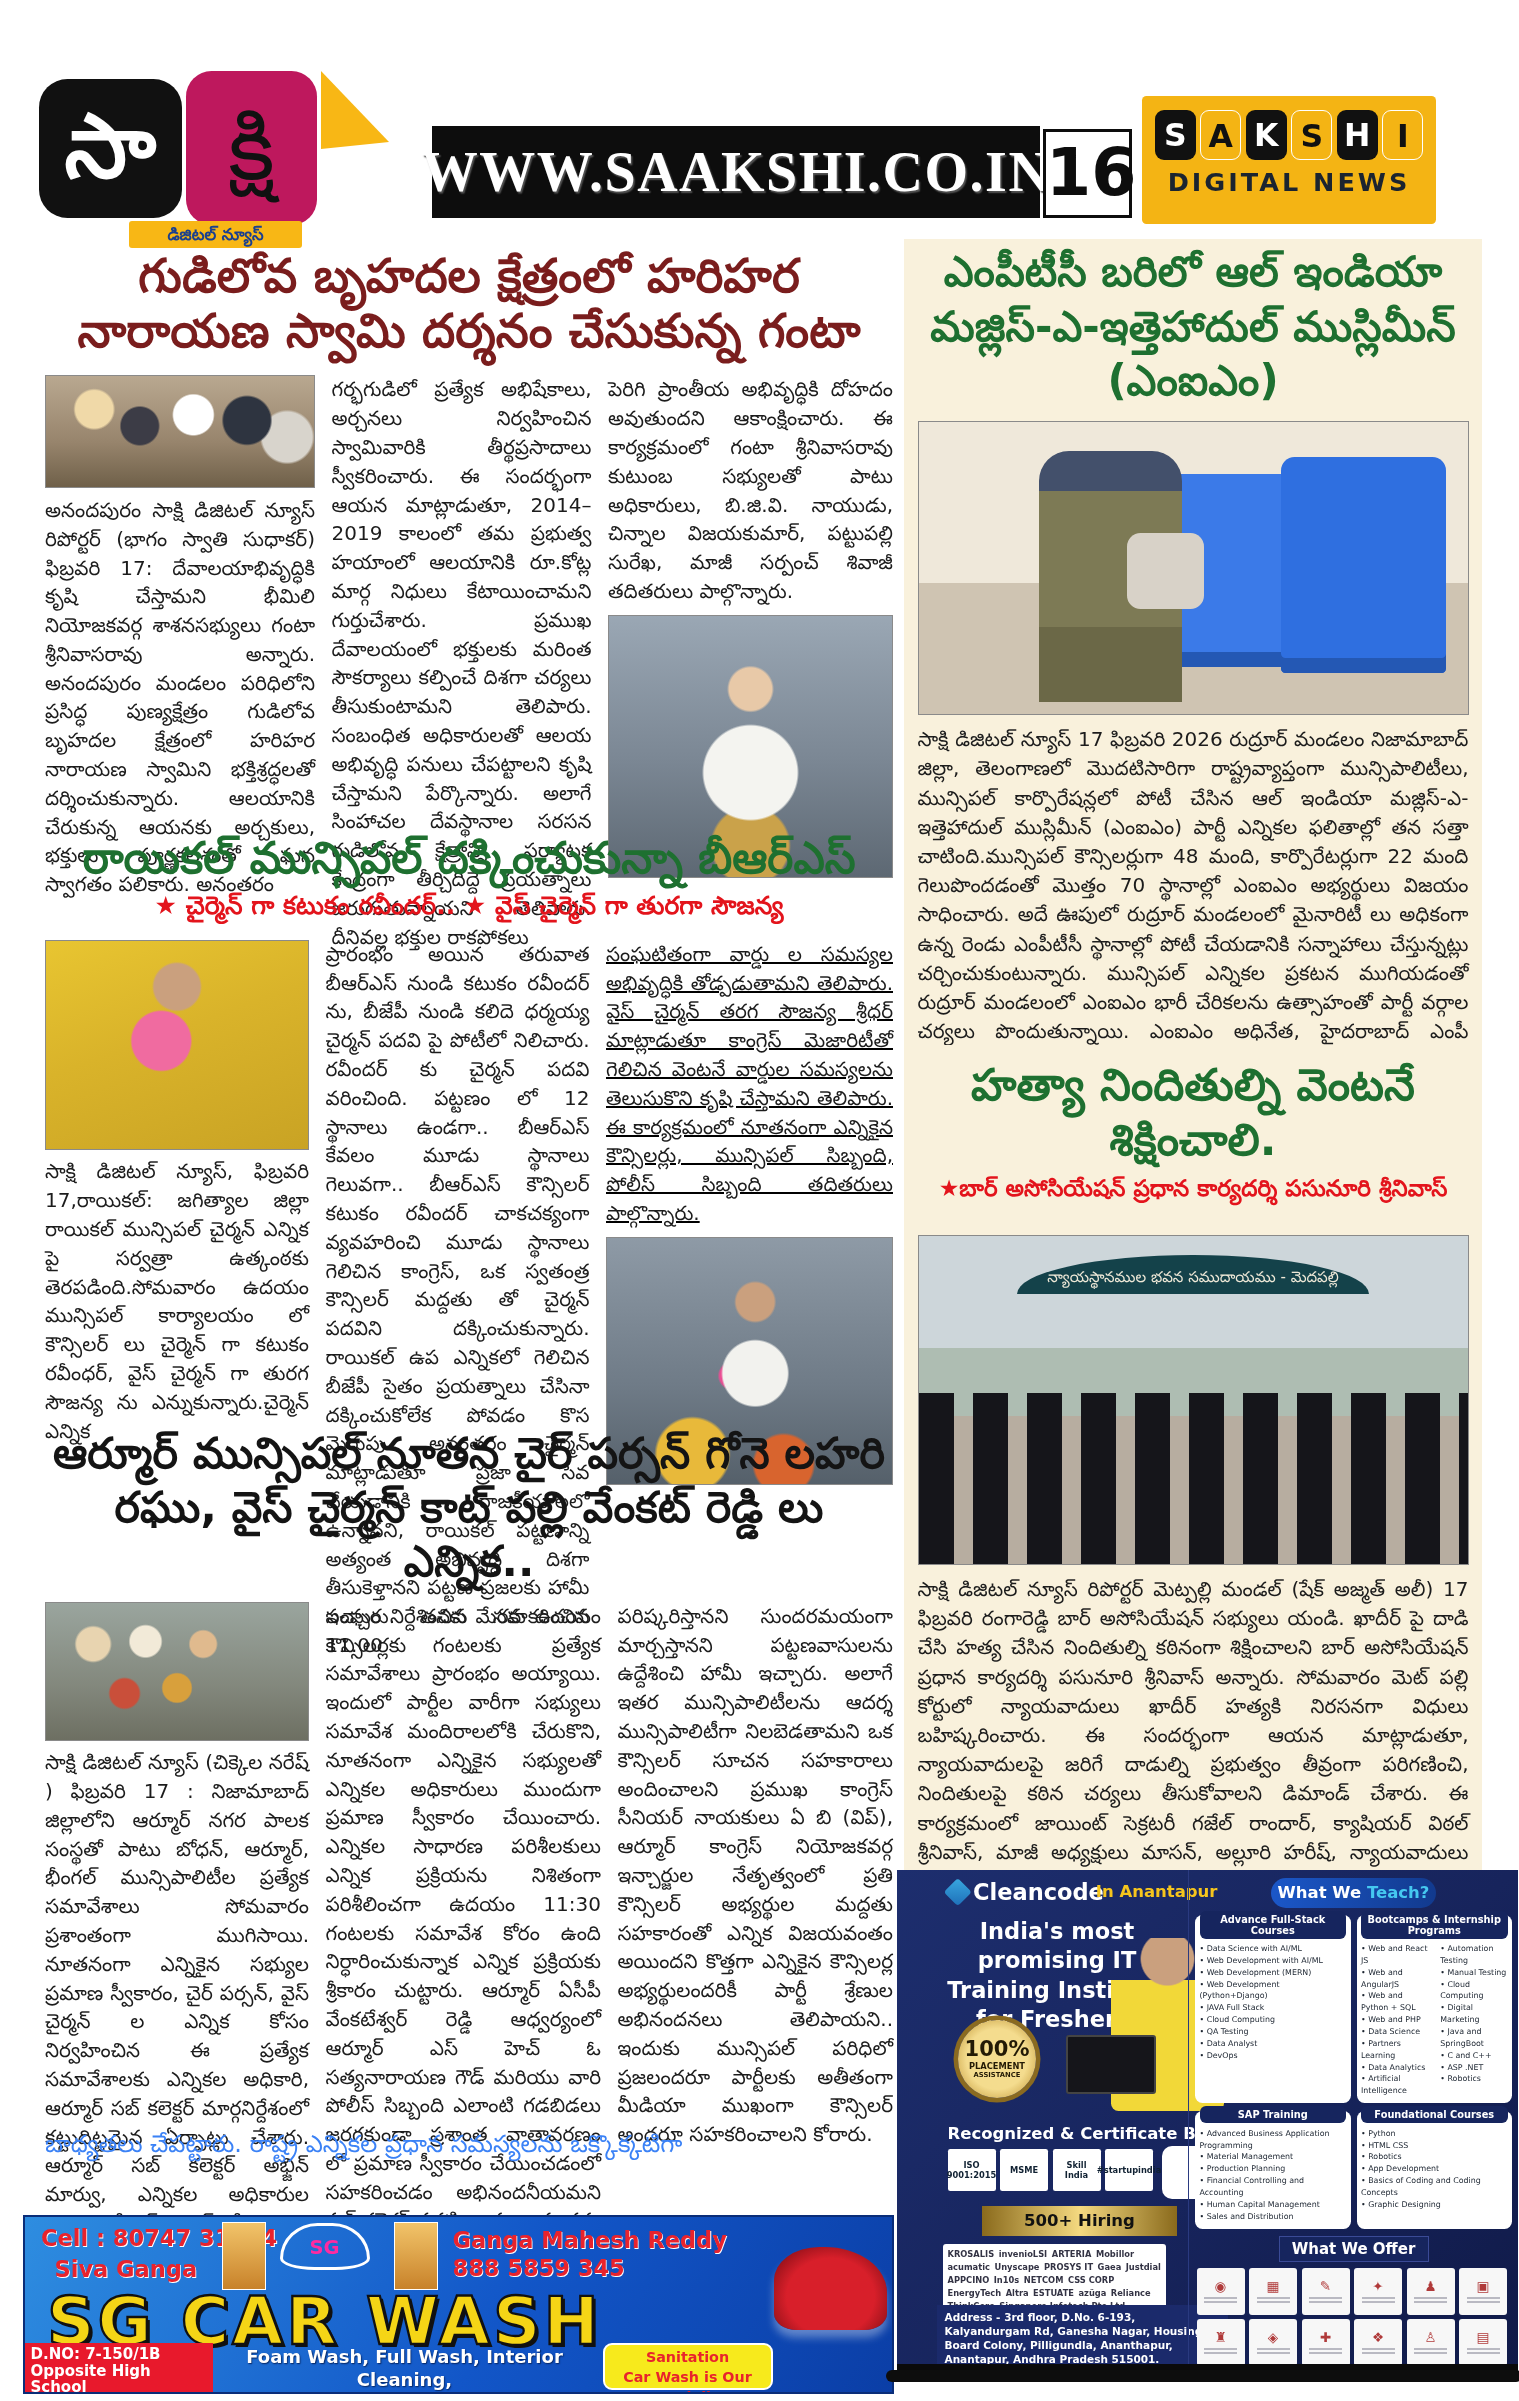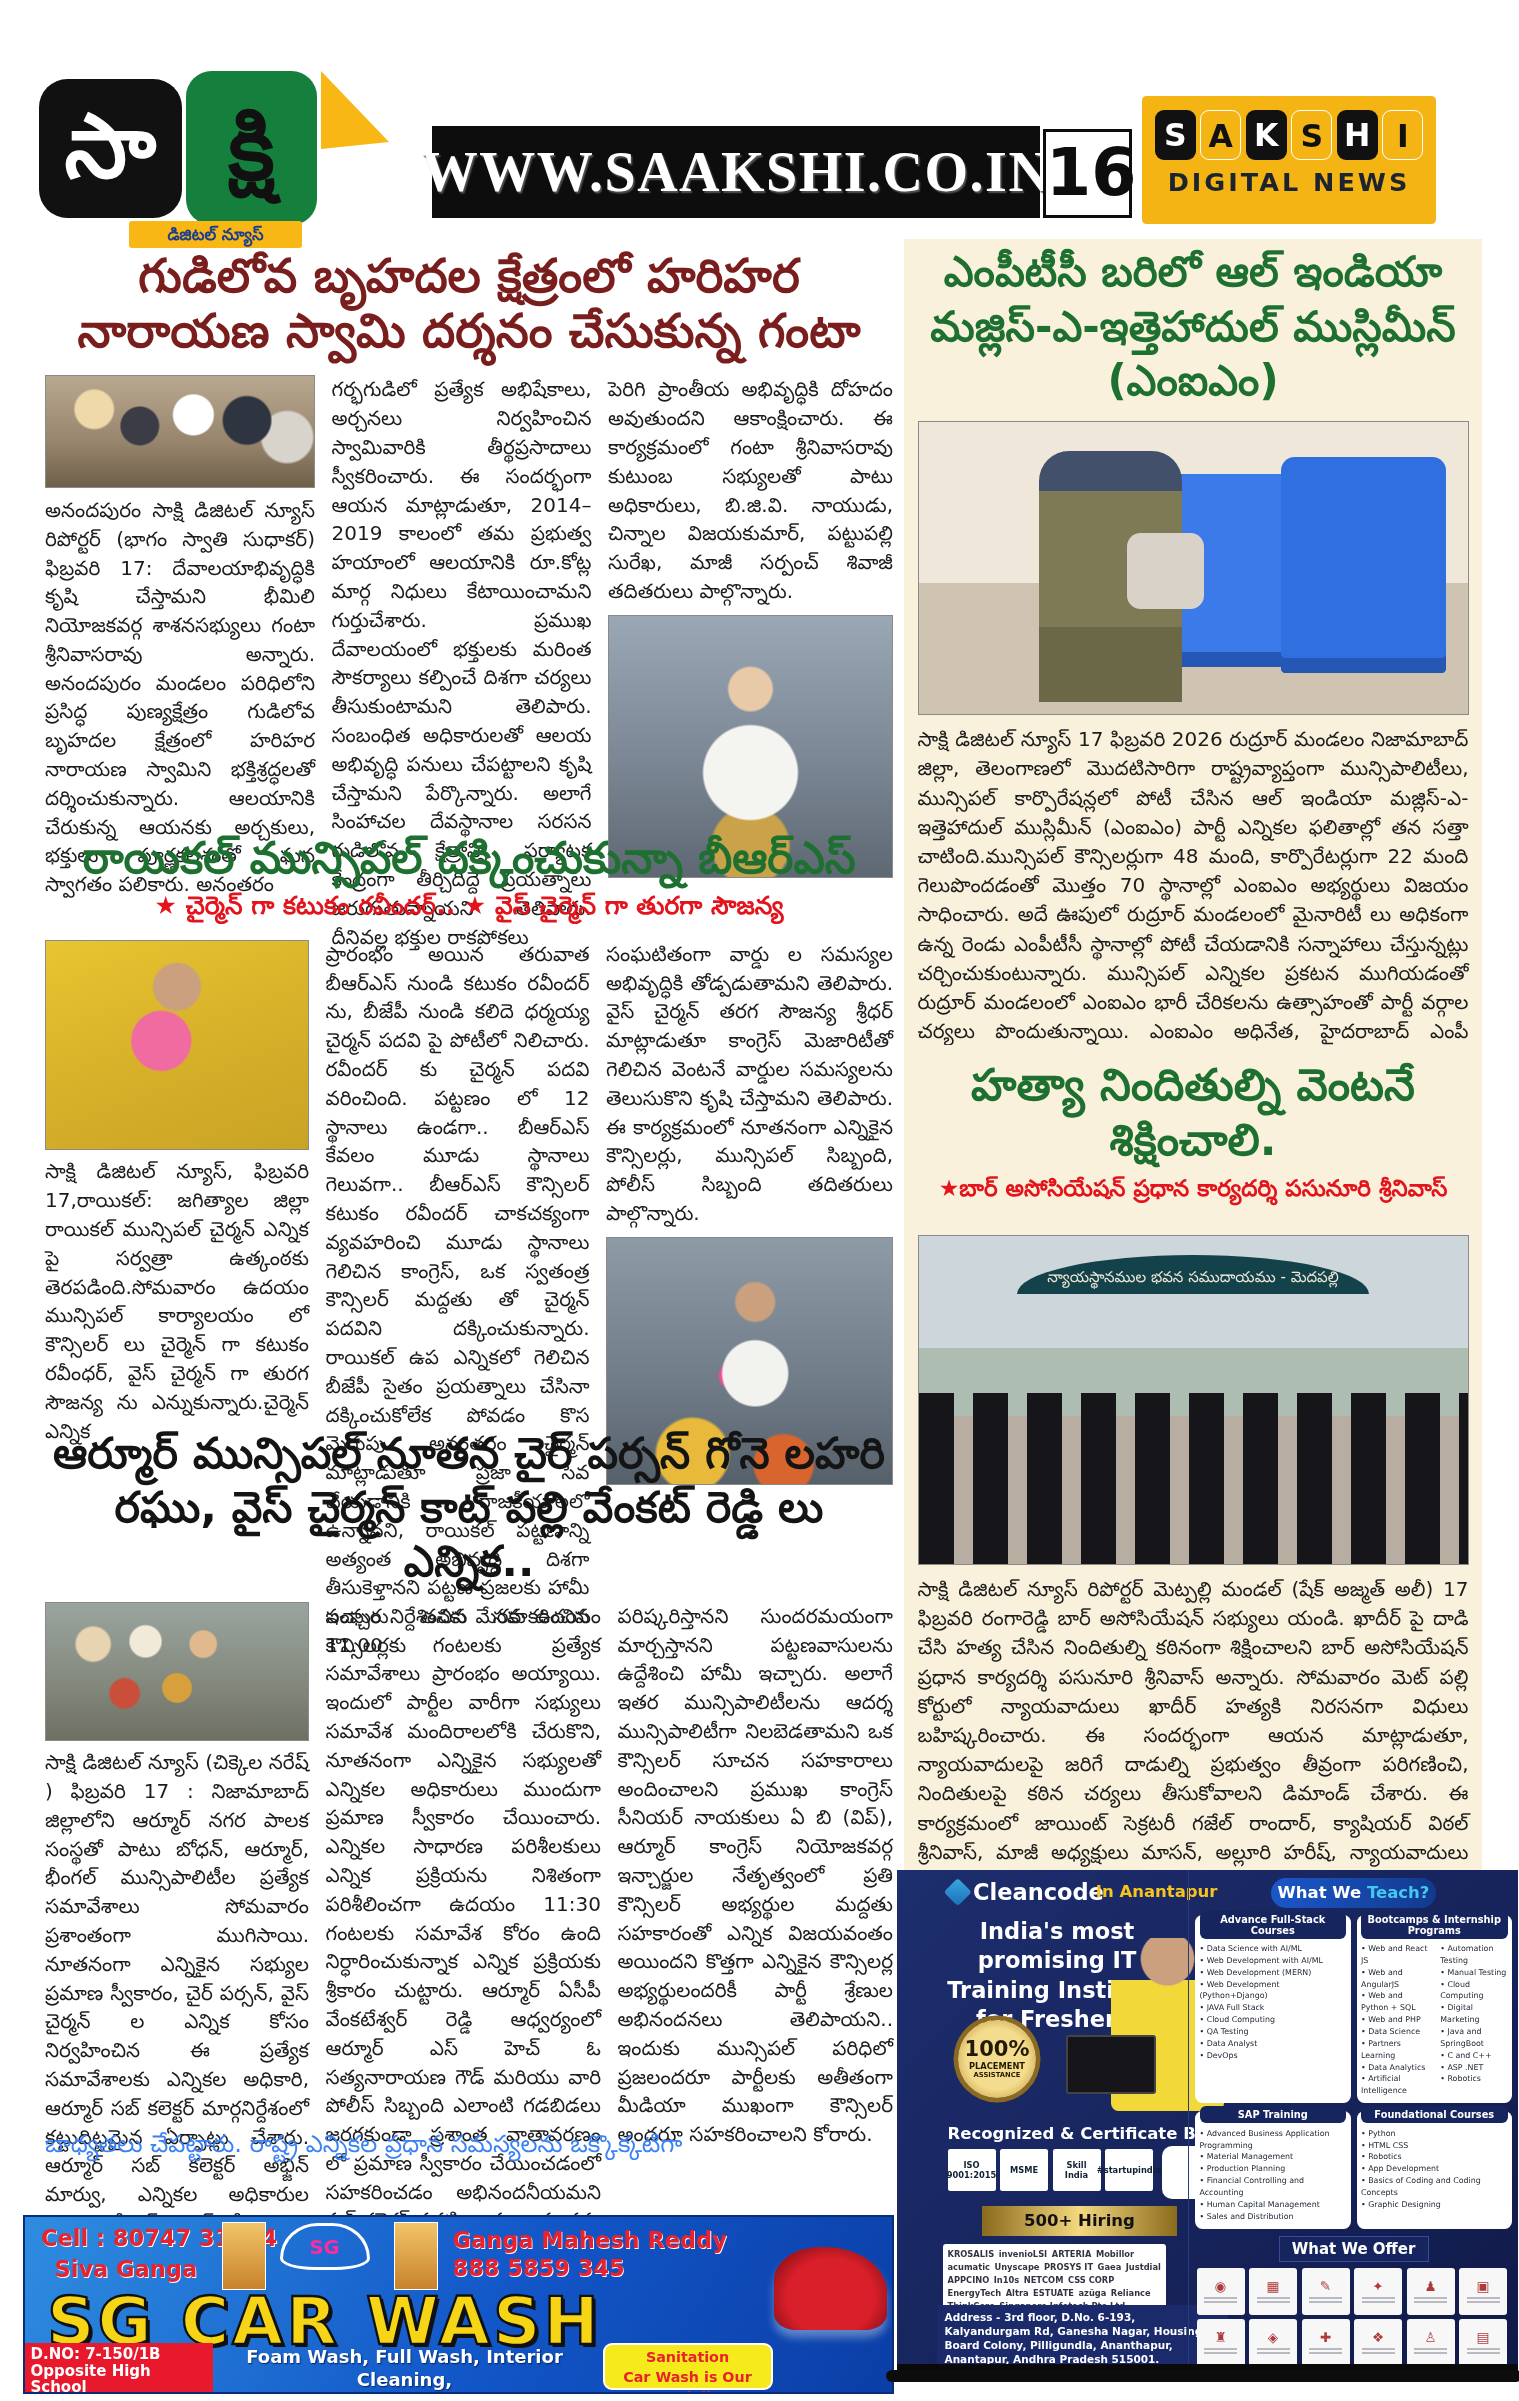--- a/index.html
+++ b/index.html
@@ -3,21 +3,21 @@
 <meta charset="utf-8">
 <style>
   * { margin:0; padding:0; box-sizing:border-box; }
   body { background:#e8e8e8; font-family:"DejaVu Sans", sans-serif; }
   .page { position:relative; width:1520px; height:2401px; background:#ffffff; margin:0 auto; overflow:hidden; }
 
   
   .masthead { position:absolute; left:0; top:0; width:1520px; height:240px; }
   .logo-block { position:absolute; left:39px; top:71px; width:315px; height:161px; }
   .logo-sa { position:absolute; left:0; top:7.5px; width:143px; height:139px; background:#111; border-radius:28.5px; color:#fff; font-size:89px; font-weight:bold; text-align:center; line-height:135px; }
-  .logo-kshi { position:absolute; left:147px; top:0; width:131px; height:154px; background:#15803d; border-radius:25.5px; color:#111; font-size:89px; font-weight:bold; text-align:center; line-height:154px; }
+  .logo-kshi { position:absolute; left:147px; top:0; width:131px; height:154px; background:#be185d; border-radius:25.5px; color:#111; font-size:89px; font-weight:normal; text-align:center; line-height:154px; }
   .logo-flag { position:absolute; left:282px; top:0; width:0; height:0; border-left:68px solid #f8b715; border-top:71px solid transparent; border-bottom:7.5px solid transparent; }
   .logo-sub { position:absolute; left:90px; top:150px; width:173px; height:27px; background:#f8b715; color:#1a3f8f; font-size:16.5px; font-weight:bold; text-align:center; line-height:27px; border-radius:3px; }
   .site-bar { position:absolute; left:432px; top:126px; width:608px; height:92px; background:#0d0d0d; color:#fff; display:flex; align-items:center; justify-content:center; }
   .site-bar span { font-family:"Liberation Serif", serif; font-size:56px; font-weight:bold; letter-spacing:1.5px; text-shadow:1.5px 1.5px 1.5px #555; }
   .page-num { position:absolute; left:1043px; top:129px; width:89px; height:89px; background:#fff; border:3.8px solid #0d0d0d; color:#0d0d0d; font-size:65px; font-weight:bold; text-align:center; line-height:81px; }
   .brand-box { position:absolute; left:1142px; top:96px; width:294px; height:128px; background:#f4b414; border-radius:4.5px; padding:13.5px 10.5px 6px 10.5px; }
   .brand-tiles { display:flex; gap:4.5px; justify-content:center; }
   .brand-tiles b { display:block; width:41px; height:50px; border-radius:9px; font-size:31.5px; text-align:center; line-height:50px; }
   .brand-tiles b:nth-child(odd) { background:#111; color:#fff; }
   .brand-tiles b:nth-child(even) { background:#f4b414; color:#111; border:1.5px solid #fff; }
@@ -203,21 +203,21 @@
     <div class="headline-green">రాయికల్ మున్సిపల్ దక్కించుకున్నా బీఆర్ఎస్</div>
     <div class="subhead-red">★ చైర్మెన్ గా కటుకం రవీందర్.. ★ వైస్ చైర్మెన్ గా తురగా సౌజన్య</div>
     <div class="cols">
       <div class="col" style="max-width:264px;">
         <div class="photo ph-woman" style="width:264px;height:210px;"></div>
         <p class="btxt" style="margin-top:7.5px;">సాక్షి డిజిటల్ న్యూస్, ఫిబ్రవరి 17,రాయికల్: జగిత్యాల జిల్లా రాయికల్ మున్సిపల్ చైర్మన్ ఎన్నిక పై సర్వత్రా ఉత్కంఠకు తెరపడింది.సోమవారం ఉదయం మున్సిపల్ కార్యాలయం లో కౌన్సిలర్ లు చైర్మెన్ గా కటుకం రవీంధర్, వైస్ చైర్మన్ గా తురగ సౌజన్య ను ఎన్నుకున్నారు.చైర్మెన్ ఎన్నిక</p>
       </div>
       <div class="col">
         <p class="btxt">ప్రారంభం అయిన తరువాత బీఆర్ఎస్ నుండి కటుకం రవీందర్ ను, బీజేపీ నుండి కలిదె ధర్మయ్య చైర్మన్ పదవి పై పోటీలో నిలిచారు. రవీందర్ కు చైర్మన్ పదవి వరించింది. పట్టణం లో 12 స్థానాలు ఉండగా.. బీఆర్ఎస్ కేవలం మూడు స్థానాలు గెలువగా.. బీఆర్ఎస్ కౌన్సిలర్ కటుకం రవీందర్ చాకచక్యంగా వ్యవహరించి మూడు స్థానాలు గెలిచిన కాంగ్రెస్, ఒక స్వతంత్ర కౌన్సిలర్ మద్దతు తో చైర్మన్ పదవిని దక్కించుకున్నారు. రాయికల్ ఉప ఎన్నికలో గెలిచిన బీజేపీ సైతం ప్రయత్నాలు చేసినా దక్కించుకోలేక పోవడం కొస మెరుపు. అనంతరం చైర్మన్ మాట్లాడుతూ ప్రజా సేవ చేయడానికి రాజకీయాలలో ఉన్నానని, రాయికల్ పట్టణాన్ని అత్యంత అభివృద్ధి దిశగా తీసుకెళ్తానని పట్టణ ప్రజలకు హామీ ఇచ్చారు. తనకు సహకరించిన కౌన్సిలర్లకు</p>
       </div>
-      <div class="col" style="max-width:287px;">
+      <div class="col" style="max-width:287px;text-decoration:underline;">
         <p class="btxt">సంఘటితంగా వార్డు ల సమస్యల అభివృద్ధికి తోడ్పడుతామని తెలిపారు. వైస్ చైర్మన్ తరగ సౌజన్య శ్రీధర్ మాట్లాడుతూ కాంగ్రెస్ మెజారిటీతో గెలిచిన వెంటనే వార్డుల సమస్యలను తెలుసుకొని కృషి చేస్తామని తెలిపారు. ఈ కార్యక్రమంలో నూతనంగా ఎన్నికైన కౌన్సిలర్లు, మున్సిపల్ సిబ్బంది, పోలీస్ సిబ్బంది తదితరులు పాల్గొన్నారు.</p>
         <div class="photo ph-mic" style="width:287px;height:248px;margin-top:9px;"></div>
       </div>
     </div>
   </div>
 
   <div class="art3">
     <div class="headline-black">ఆర్మూర్ మున్సిపల్ నూతన చైర్ పర్సన్ గోనె లహరి రఘు, వైస్ చైర్మన్ కాట్ పల్లి వేంకట్ రెడ్డి లు ఎన్నిక..</div>
     <div class="cols">
       <div class="col" style="max-width:264px;">

